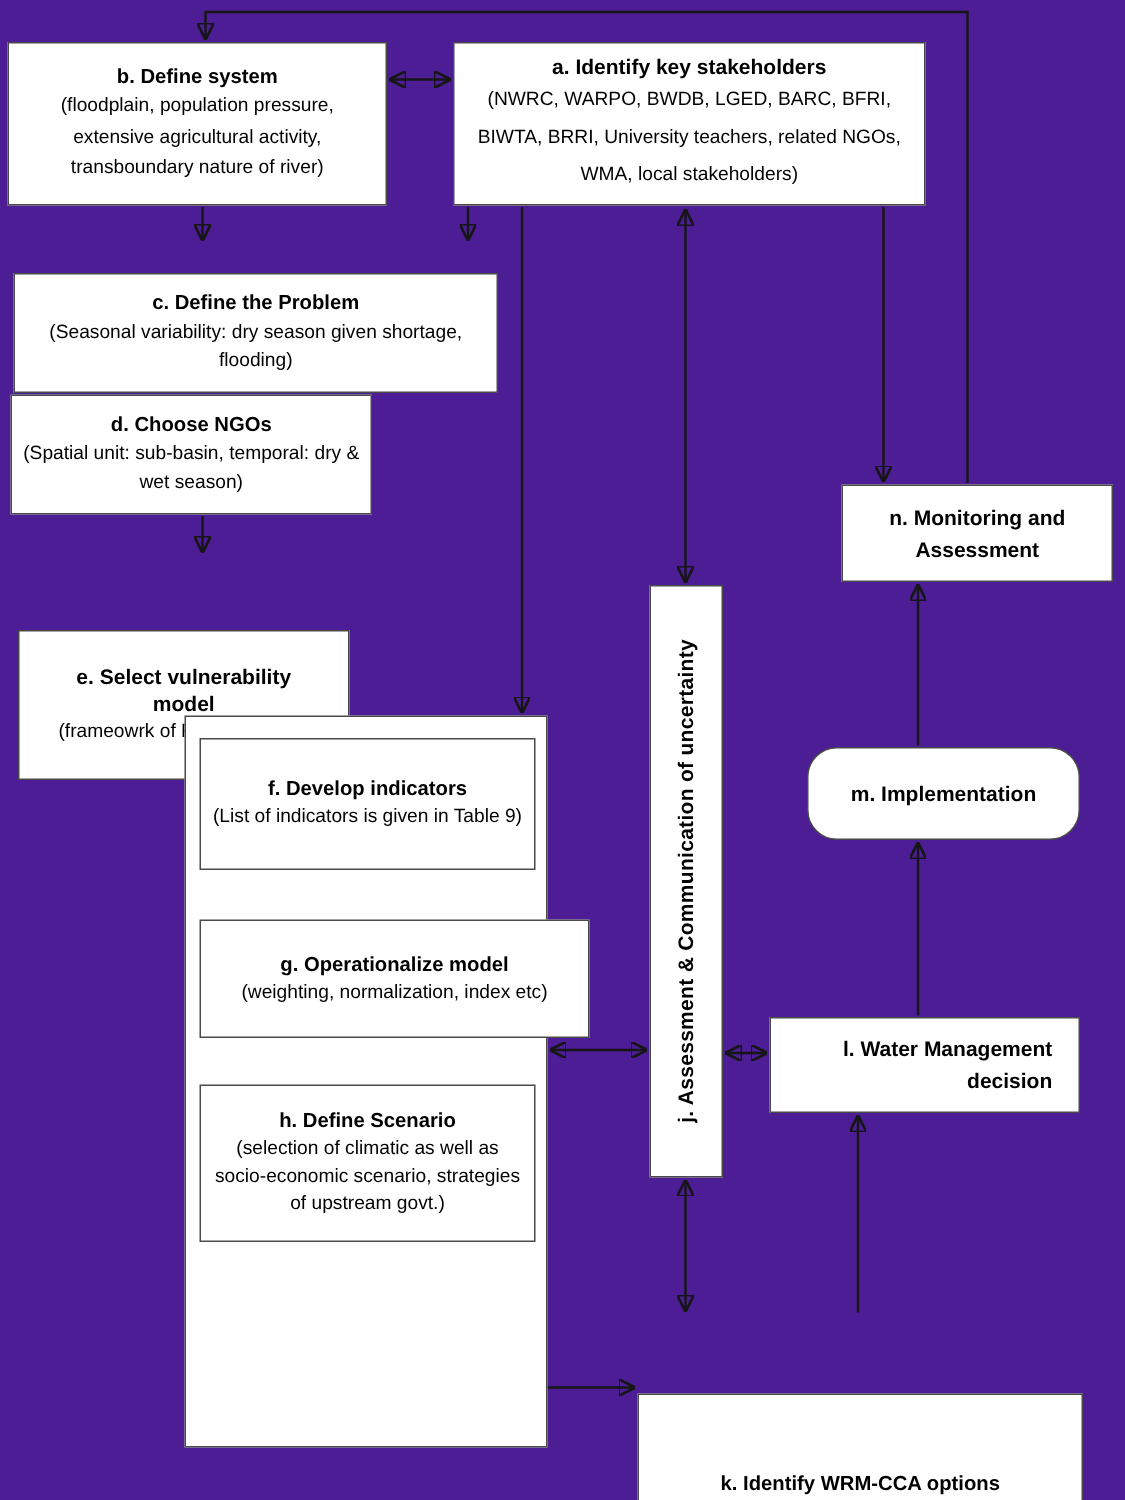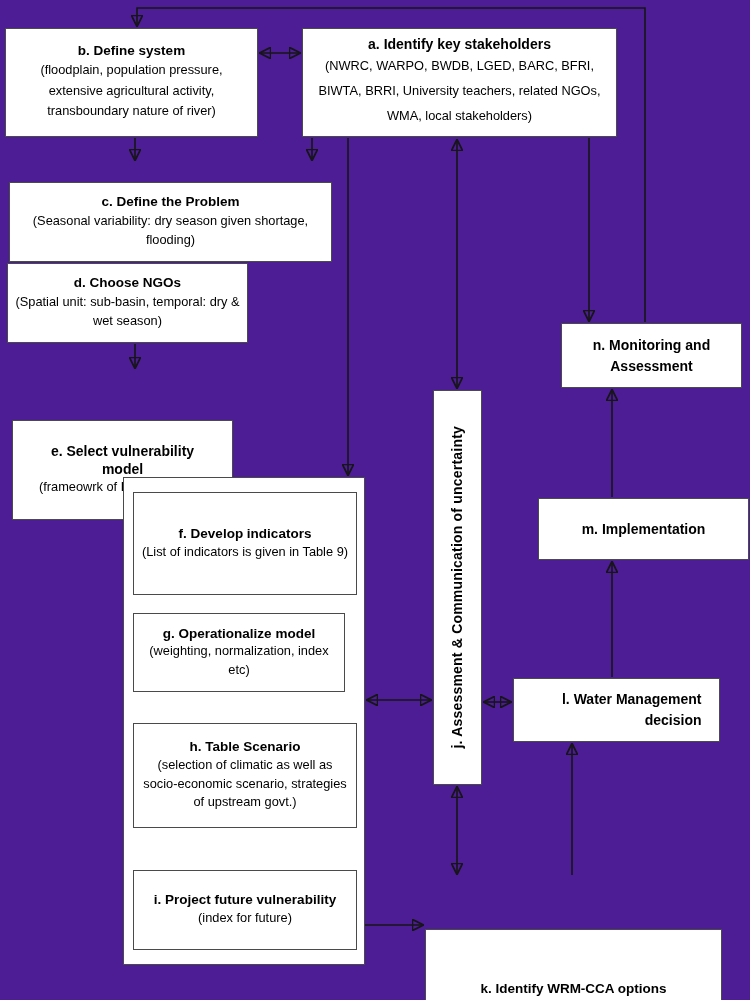--- a/index.html
+++ b/index.html
@@ -85,53 +85,49 @@
     <div class="box-body">(Spatial unit: sub-basin, temporal: dry &amp; wet season)</div>
   </div>
 
   <div class="flow-box" id="box-e" style="left:12px;top:374px;width:221px;height:100px;margin-top:46px;">
     <div class="box-title">e. Select vulnerability model</div>
     <div class="box-body">(frameowrk of Füssel &amp; Klein,</div>
   </div>
 
   <div id="group-fi" style="left:123px;top:477px;width:242px;height:488px;"></div>
 
-  <div class="flow-box" id="box-f" style="left:133px;top:492px;width:224px;height:103px;">
+  <div class="flow-box" id="box-f" style="left:133px;top:492px;width:224px;height:88px;">
     <div class="box-title">f. Develop indicators</div>
     <div class="box-body">(List of indicators is given in Table 9)</div>
   </div>
 
-  <div class="flow-box" id="box-g" style="left:133px;top:613px;width:212px;height:79px;">
+  <div class="flow-box" id="box-g" style="left:133px;top:613px;width:260px;height:79px;">
     <div class="box-title">g. Operationalize model</div>
     <div class="box-body">(weighting, normalization, index etc)</div>
   </div>
 
   <div class="flow-box" id="box-h" style="left:133px;top:723px;width:224px;height:105px;">
-    <div class="box-title">h. Table Scenario</div>
+    <div class="box-title">h. Define Scenario</div>
     <div class="box-body">(selection of climatic as well as socio-economic scenario, strategies of upstream govt.)</div>
   </div>
 
-  <div class="flow-box" id="box-i" style="left:133px;top:870px;width:224px;height:80px;">
-    <div class="box-title">i. Project future vulnerability</div>
-    <div class="box-body">(index for future)</div>
-  </div>
 
   <div class="flow-box" id="box-j" style="left:433px;top:390px;width:49px;height:395px;padding:0;">
     <div class="box-title">j. Assessment &amp; Communication of uncertainty</div>
   </div>
 
   <div class="flow-box" id="box-k" style="left:425px;top:929px;width:297px;height:120px;">
     <div class="box-title">k. Identify WRM-CCA options</div>
   </div>
 
   <div class="flow-box" id="box-l" style="left:513px;top:678px;width:207px;height:64px;text-align:right;">
     <div class="box-title" style="max-width:170px;">l. Water Management decision</div>
   </div>
 
-  <div class="flow-box" id="box-m" style="left:538px;top:498px;width:211px;height:62px;">
+  <div class="flow-box" id="box-m" style="left:538px;top:498px;width:182px;height:62px;border-radius:20px;">
     <div class="box-title">m. Implementation</div>
   </div>
 
   <div class="flow-box" id="box-n" style="left:561px;top:323px;width:181px;height:65px;">
     <div class="box-title" style="max-width:140px;">n. Monitoring and Assessment</div>
   </div>
 
 </div>
 
 </body></html>

